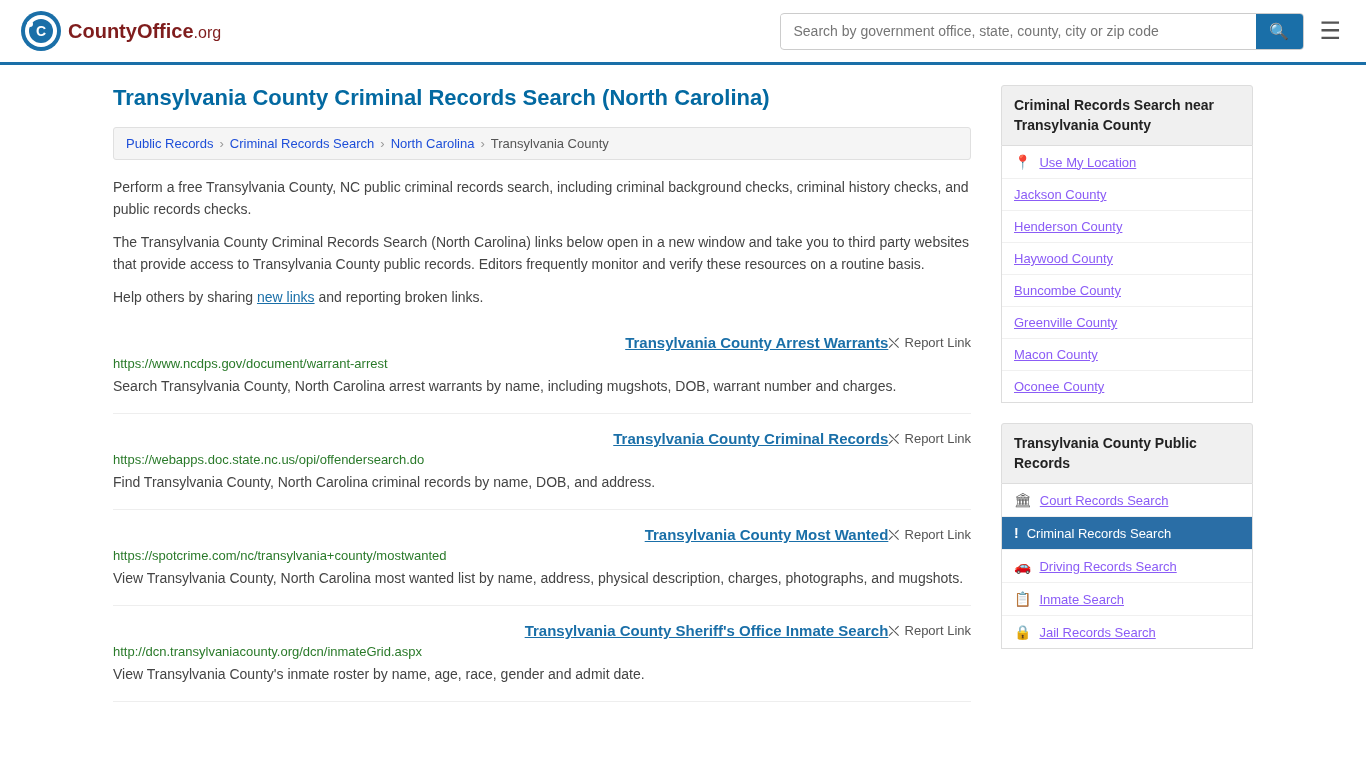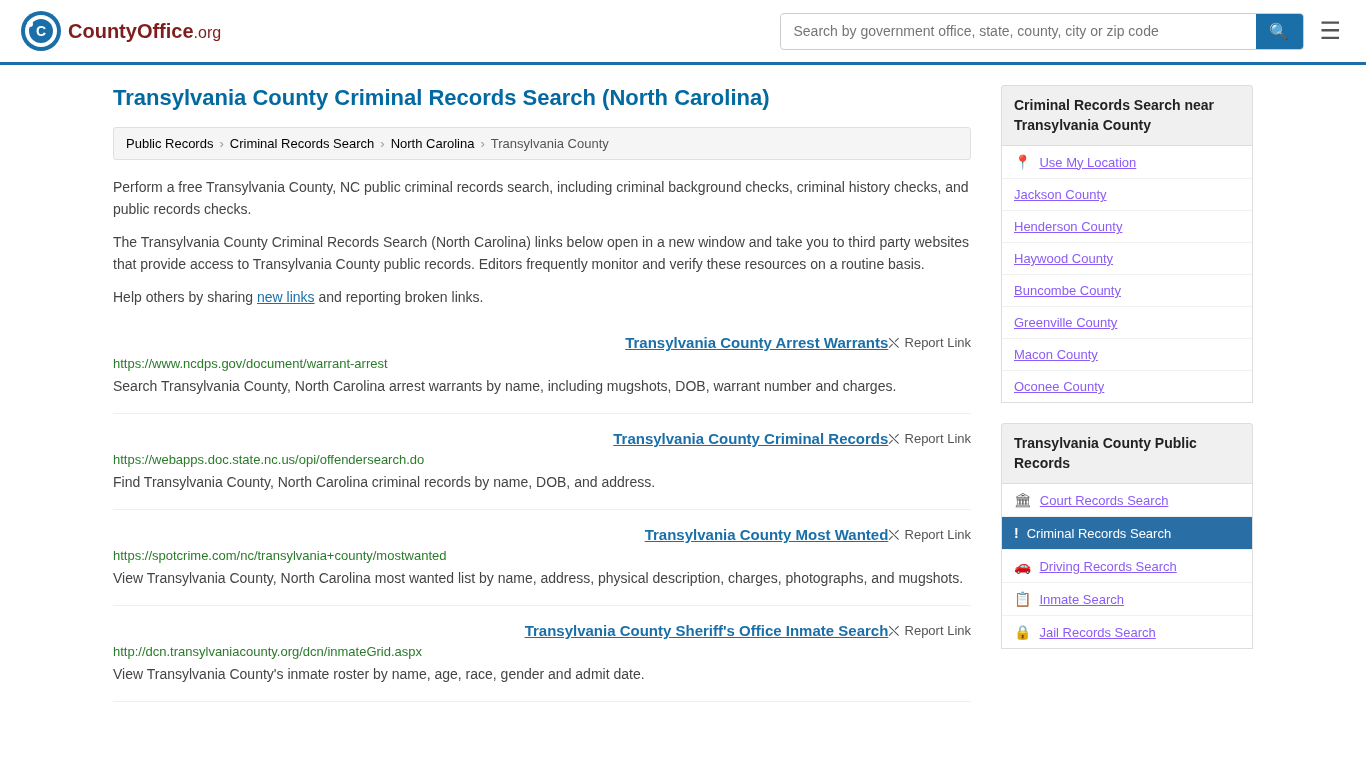--- a/index.html
+++ b/index.html
@@ -86,21 +86,21 @@
       border-radius: 3px;
       font-size: 13px;
       color: #555;
       margin-bottom: 16px;
       display: flex;
       align-items: center;
       gap: 6px;
       flex-wrap: wrap;
     }
     #breadcrumb a {
-      color: #000000;
+      color: #1d4ed8;
       text-decoration: none;
     }
     #breadcrumb .sep { color: #999; }
 
     #description p {
       font-size: 14px;
       color: #444;
       margin-bottom: 10px;
       line-height: 1.6;
     }

